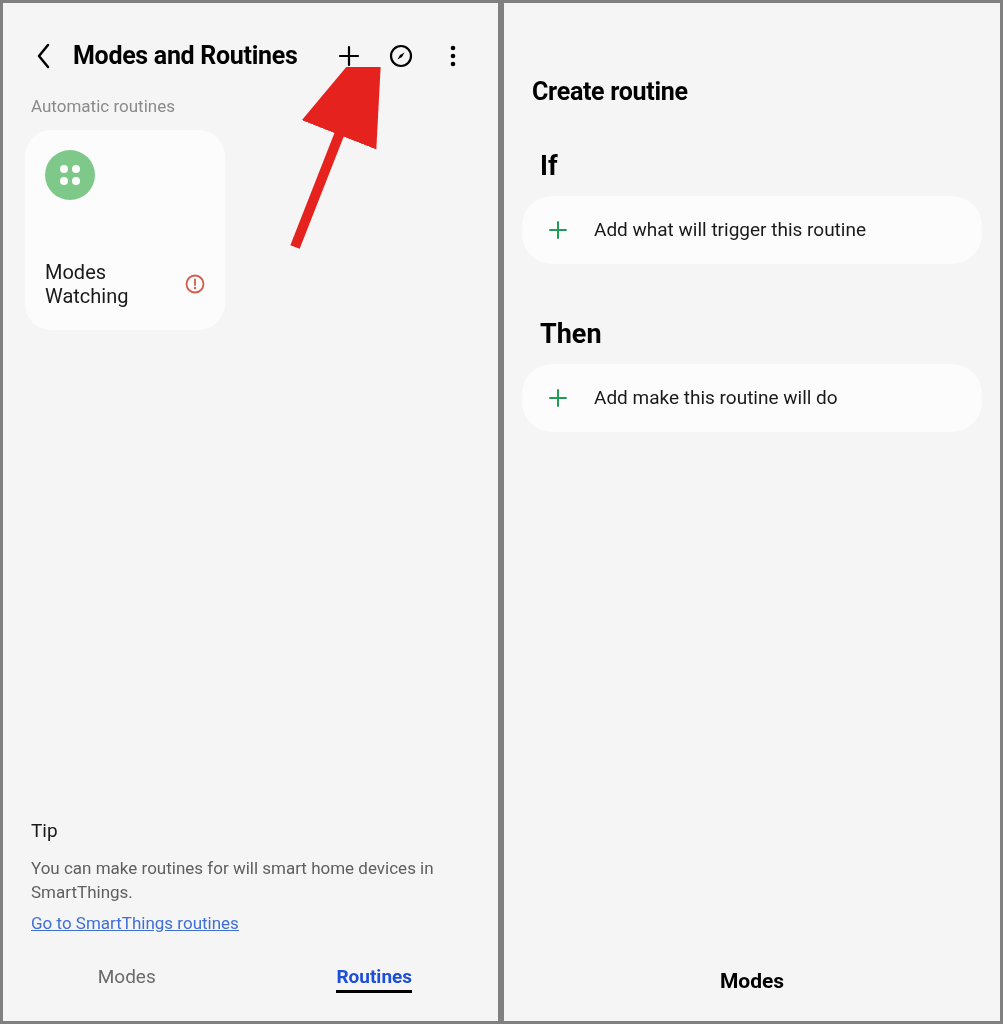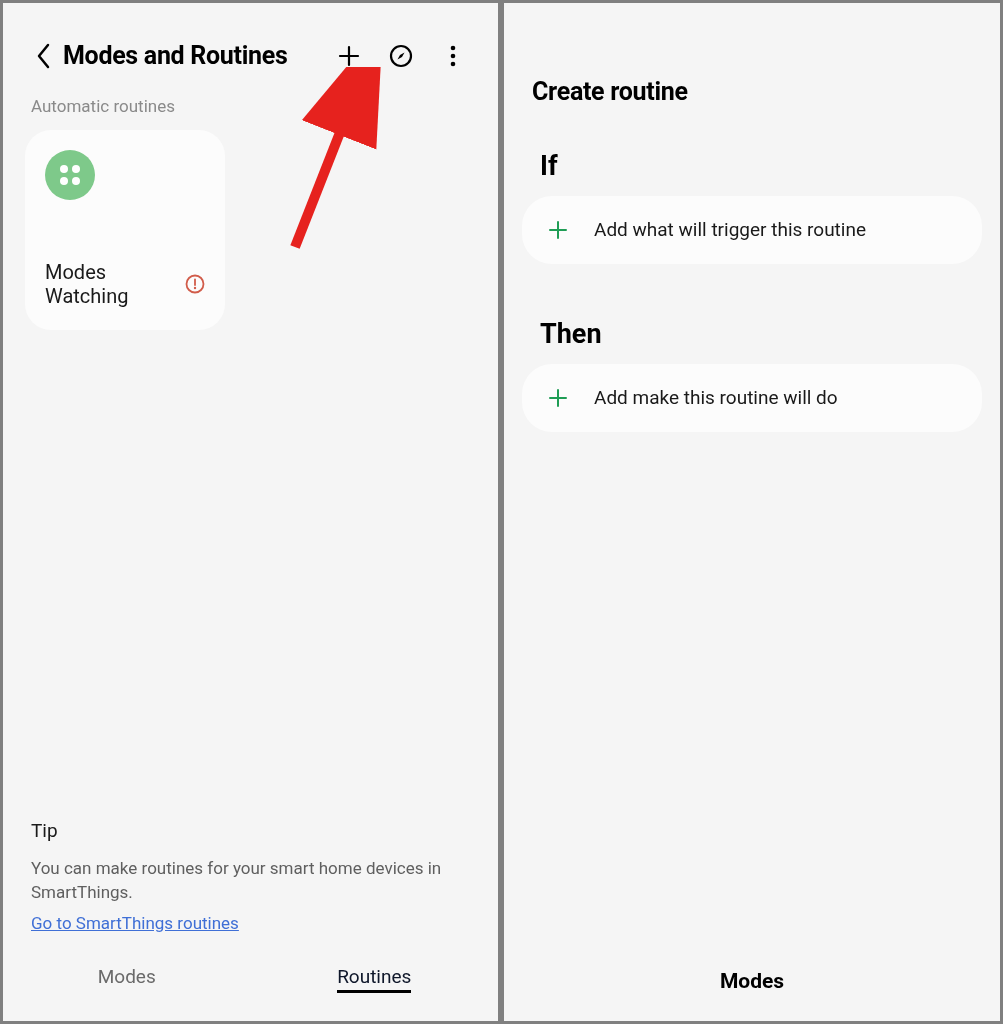--- a/index.html
+++ b/index.html
@@ -19,21 +19,21 @@
     position: relative;
   }
   .pane-left { flex: 0 0 501px; }
   .pane-right { flex: 0 0 502px; }
 
   
   .header-row {
     display: flex;
     align-items: center;
     padding: 38px 20px 20px 28px;
-    gap: 0;
+    gap: 10px;
   }
   .back-chevron {
     width: 26px; height: 26px;
     display: flex; align-items: center; justify-content: center;
   }
   .page-title {
     font-size: 25px;
     font-weight: 700;
     color: #000;
     flex: 0 0 auto;
@@ -125,22 +125,22 @@
     padding: 18px 0 28px 0;
   }
   .bottom-tab {
     flex:1;
     text-align:center;
     font-size:19px;
     color:#6a6a6a;
     cursor:pointer;
   }
   .bottom-tab.active {
-    color:#0f172a;
-    font-weight:400;
+    color:#1d4ed8;
+    font-weight:700;
   }
   .bottom-tab.active .tab-label{
     border-bottom:3px solid #000;
     padding-bottom:2px;
     display:inline-block;
   }
 
   
   .create-title {
     font-size: 25px;
@@ -250,21 +250,21 @@
     <defs>
       <marker id="ah" markerWidth="12" markerHeight="12" refX="6" refY="4" orient="auto">
         <path d="M0,0 L12,4 L0,8 Z" fill="#e6221e"></path>
       </marker>
     </defs>
     <line x1="30" y1="180" x2="96" y2="12" stroke="#e6221e" stroke-width="10" marker-end="url(#ah)"></line>
   </svg>
 
   <div class="tip-block">
     <div class="tip-heading">Tip</div>
-    <div class="tip-body">You can make routines for your smart home devices in SmartThings.</div>
+    <div class="tip-body">You can make routines for will smart home devices in SmartThings.</div>
     <a class="tip-link">Go to SmartThings routines</a>
   </div>
 
   <div class="bottom-tabs">
     <div class="bottom-tab"><span class="tab-label">Modes</span></div>
     <div class="bottom-tab active"><span class="tab-label">Routines</span></div>
   </div>
 </div>
 
 <div class="pane pane-right">

